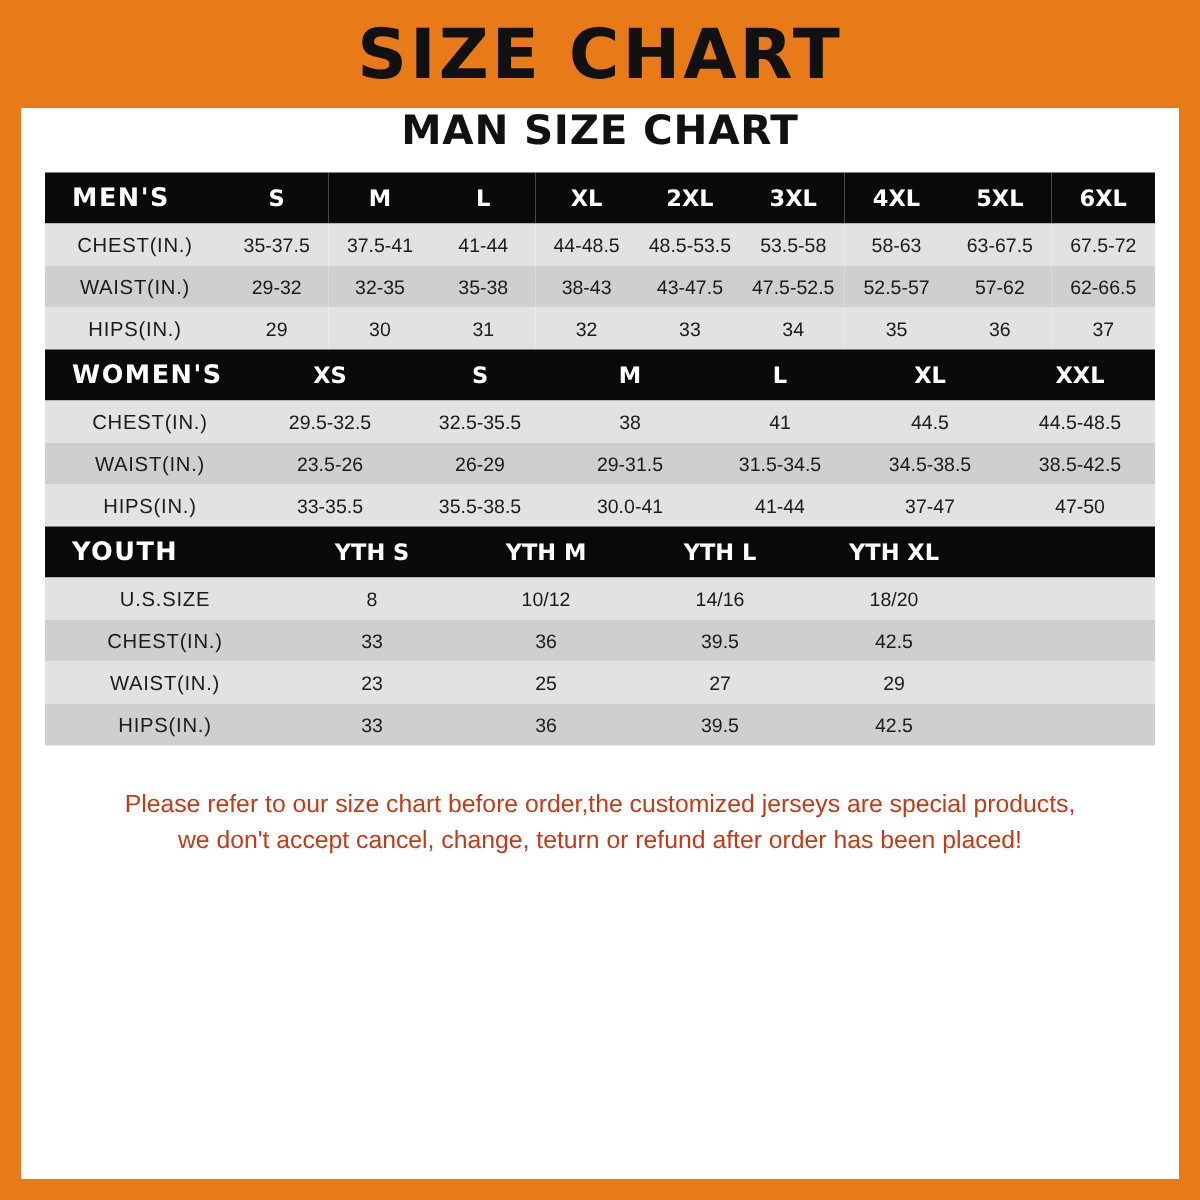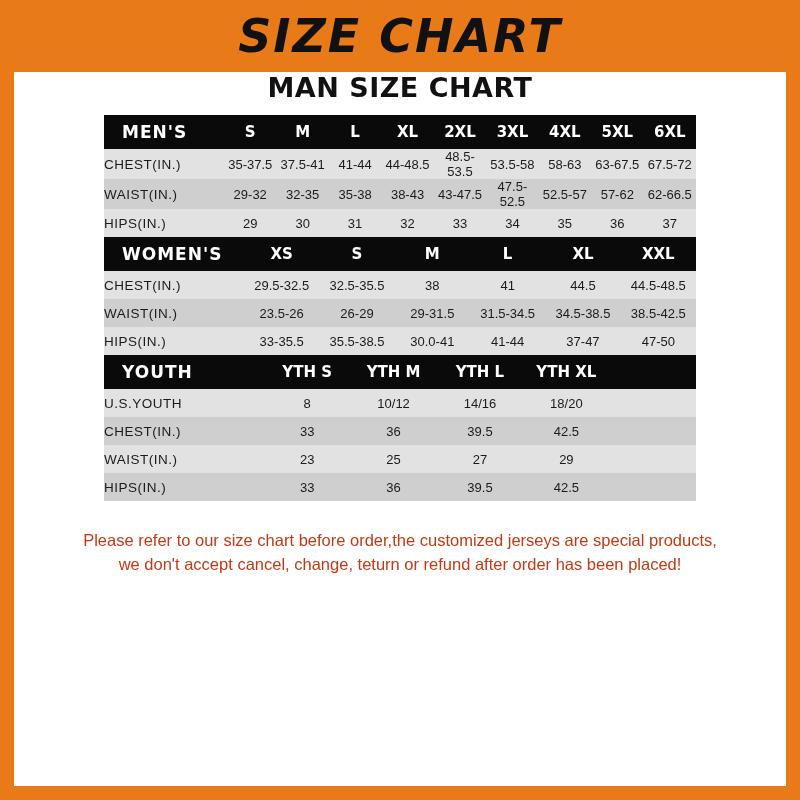--- a/index.html
+++ b/index.html
@@ -30,36 +30,35 @@
     justify-content: center;
     margin: 0 -14px;
   }
   .header-title {
     font-family: "DejaVu Sans", sans-serif;
     font-weight: bold;
     font-size: 46px;
     letter-spacing: 2px;
     color: #111111;
     line-height: 1;
-    font-style: italic;
   }
   .section {
   }
   .section-title {
     text-align: center;
     font-family: "DejaVu Sans", sans-serif;
     font-weight: bold;
     font-size: 27px;
     color: #111111;
     letter-spacing: 0.5px;
     margin-bottom: 12px;
   }
   table.size-table {
     border-collapse: collapse;
-    width: 592px;
+    width: 740px;
     margin: 0 auto;
     table-layout: fixed;
     border-radius: 25px;
   }
   table.size-table th,
   table.size-table td {
     text-align: center;
     font-size: 13px;
     color: #1b1b1b;
     padding: 0;
@@ -74,21 +73,21 @@
     font-weight: bold;
     font-family: "DejaVu Sans", sans-serif;
   }
   table.size-table thead th.rowhead {
     text-align: left;
     padding-left: 18px;
     font-size: 17px;
     letter-spacing: 1px;
   }
   table.size-table tbody td.rowhead {
-    text-align: left;
+    text-align: center;
     font-size: 13.5px;
     color: #1b1b1b;
     letter-spacing: 0.5px;
   }
   table.size-table tbody tr.light td {
     background: #e2e2e2;
   }
   table.size-table tbody tr.dark td {
     background: #cfcfcf;
   }
@@ -263,21 +262,21 @@
           <th class="rowhead">YOUTH</th>
           <th>YTH S</th>
           <th>YTH M</th>
           <th>YTH L</th>
           <th>YTH XL</th>
           <th></th>
         </tr>
       </thead>
       <tbody>
         <tr class="light">
-          <td class="rowhead">U.S.YOUTH</td>
+          <td class="rowhead">U.S.SIZE</td>
           <td>8</td>
           <td>10/12</td>
           <td>14/16</td>
           <td>18/20</td>
           <td></td>
         </tr>
         <tr class="dark">
           <td class="rowhead">CHEST(IN.)</td>
           <td>33</td>
           <td>36</td>

